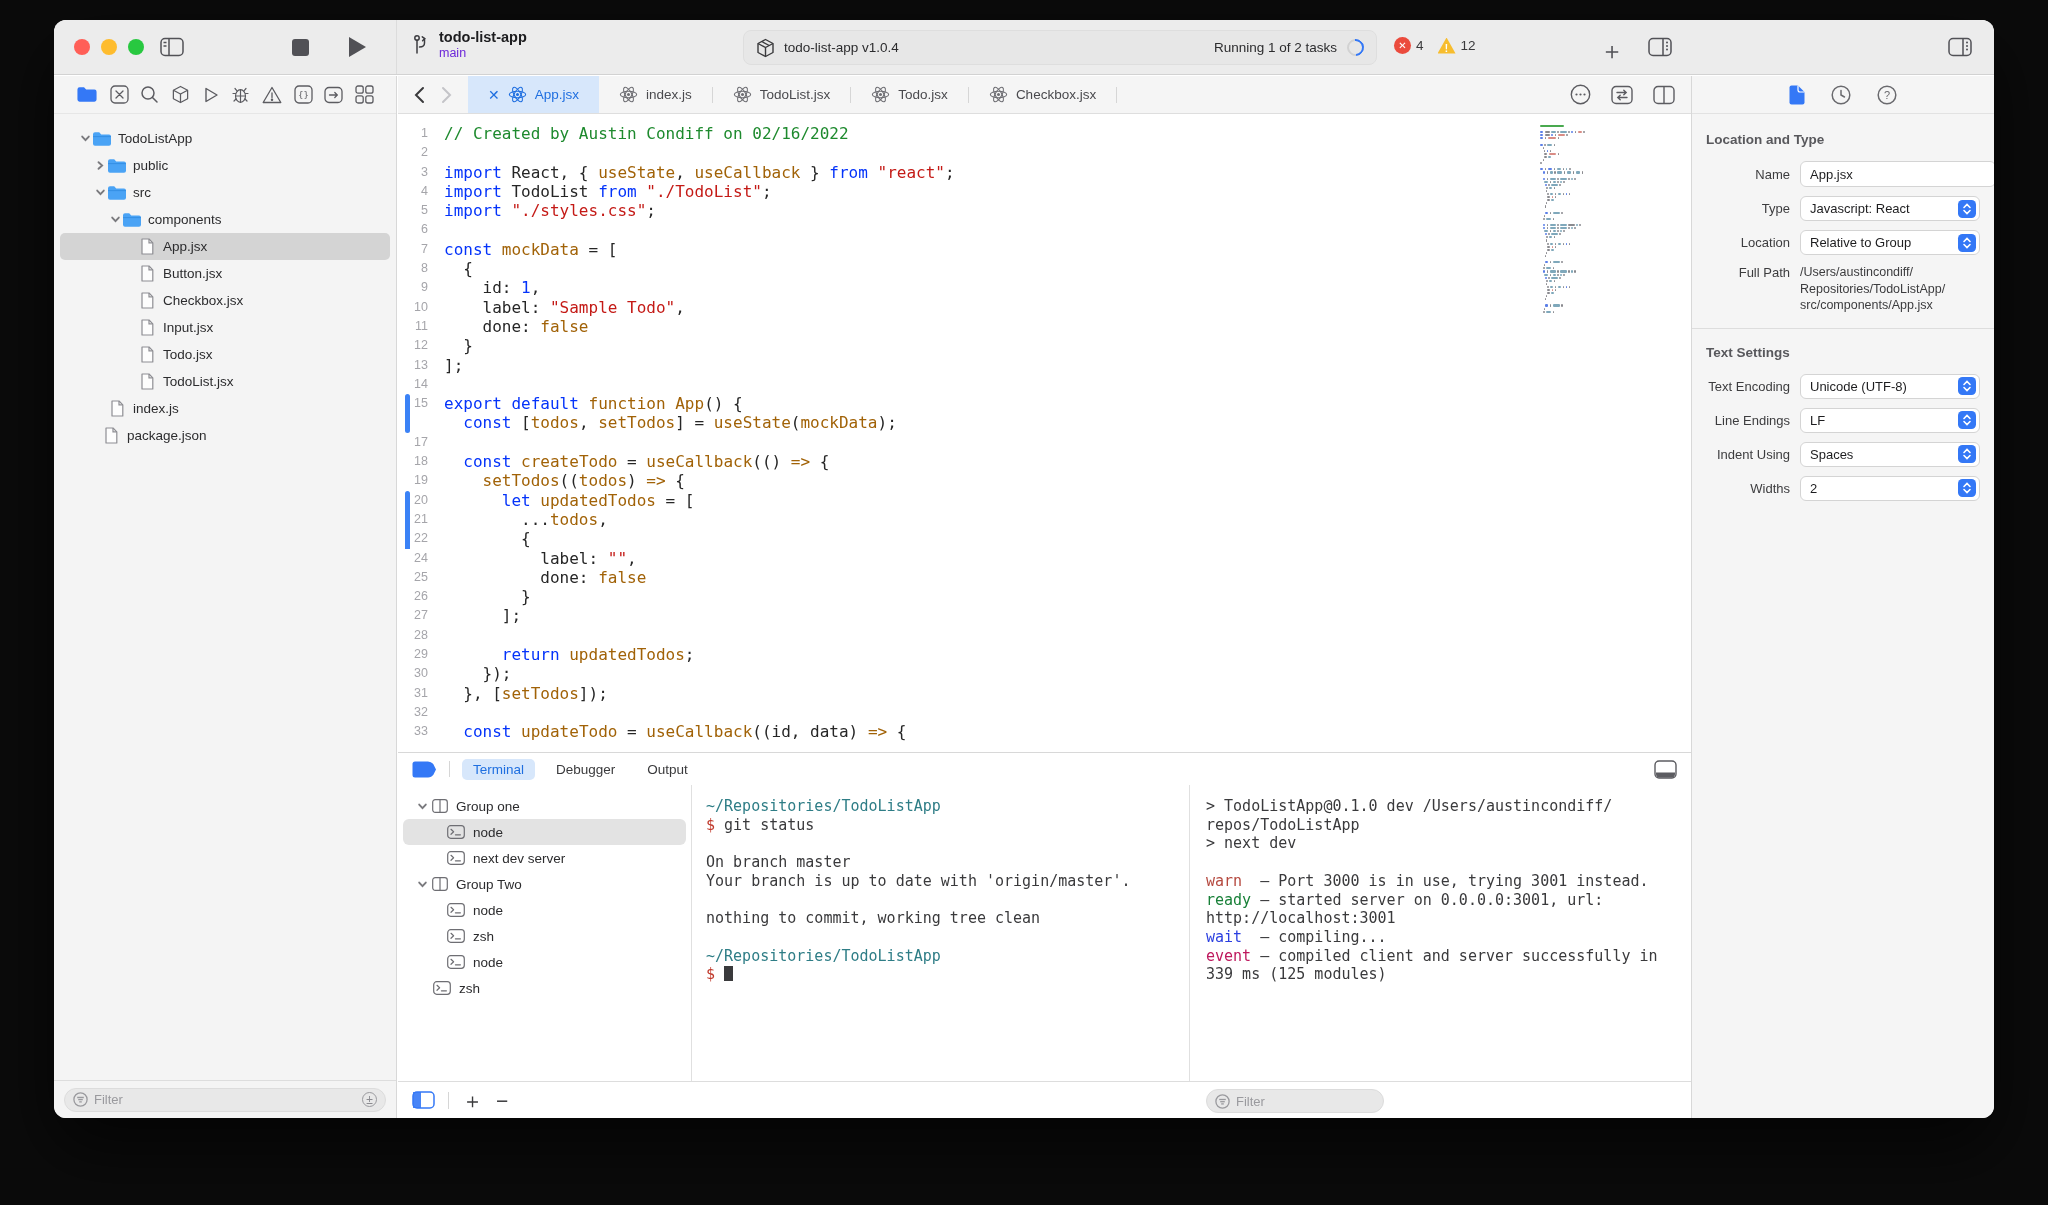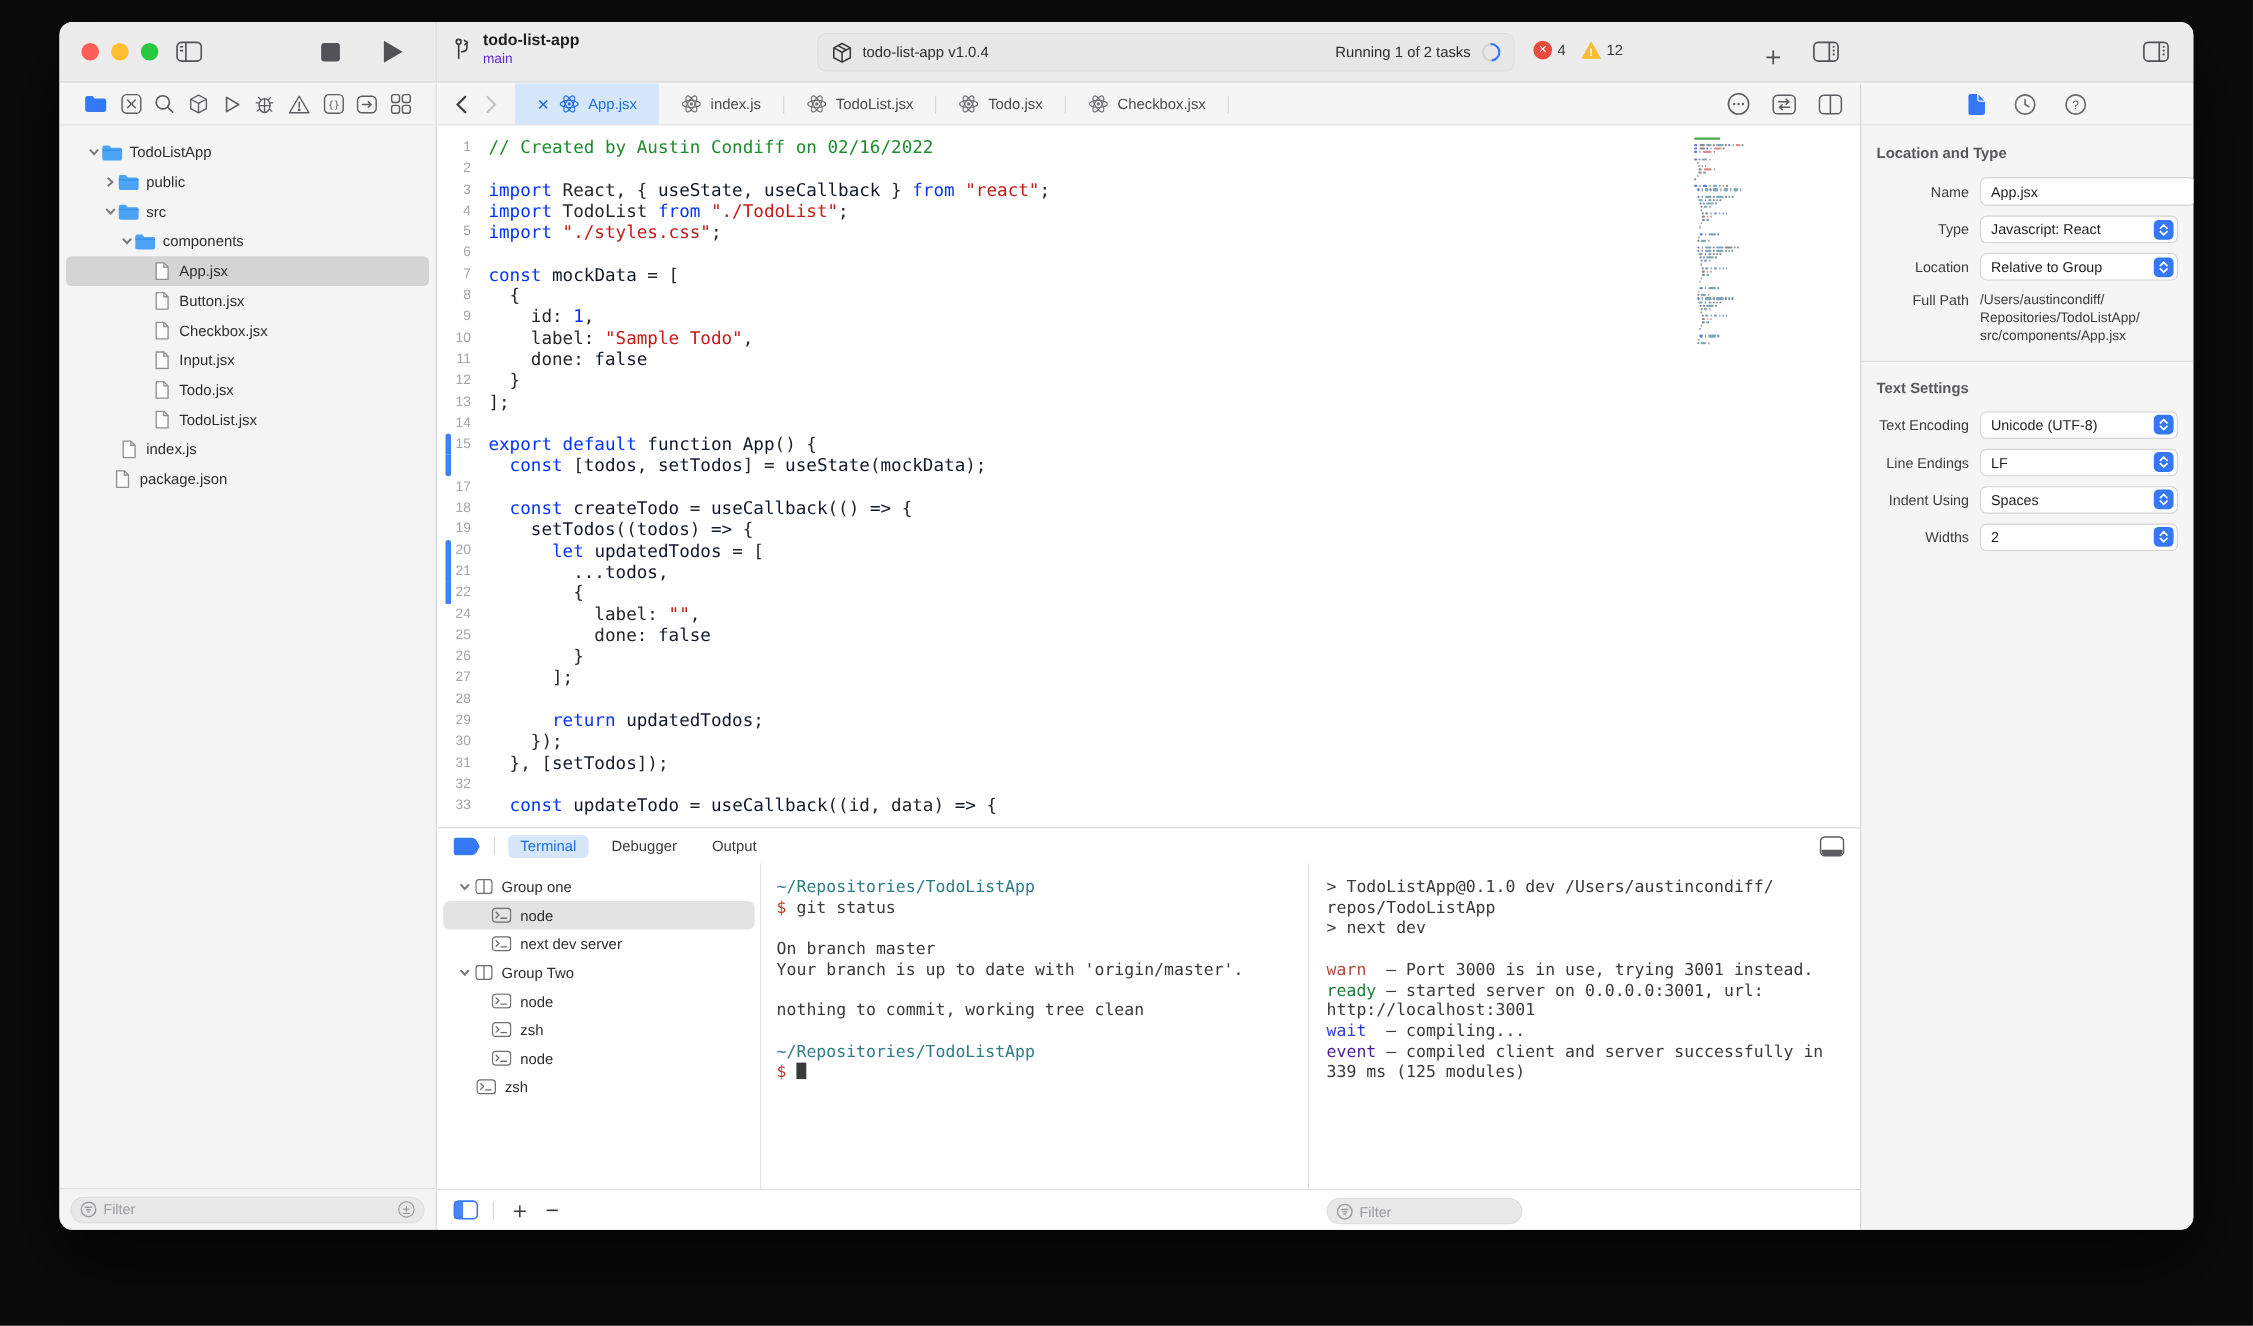--- a/index.html
+++ b/index.html
@@ -57,40 +57,40 @@
 
   
   .codearea { position:absolute; top:39px; left:0; right:0; height:638px; overflow:hidden; background:#fff; }
   .code-lines { padding-top:9px; font-family:"DejaVu Sans Mono","Liberation Mono",monospace; font-size:16px; }
   .code-row { height:19.3px; display:flex; position:relative; white-space:pre; }
   .lnum { width:46px; text-align:right; padding-right:16px; color:#a5a5aa; font-size:12.5px; line-height:19.3px; flex:none; font-family:"Liberation Sans",sans-serif; }
   .ltext { line-height:19.3px; }
   .chbar { position:absolute; left:7px; top:0; bottom:0; width:5px; background:#3b82f6; }
   .ch-start { border-radius:3px 3px 0 0; }
   .ch-end { border-radius:0 0 3px 3px; }
-  .tok-c{color:#1e8a2e} .tok-k{color:#0433fa} .tok-t{color:#0f172a} .tok-s{color:#c41a16} .tok-n{color:#0433fa} .tok-p{color:#262626}
+  .tok-c{color:#1e8a2e} .tok-k{color:#0433fa} .tok-t{color:#a16207} .tok-s{color:#c41a16} .tok-n{color:#0433fa} .tok-p{color:#262626}
   .minimap { position:absolute; top:10px; right:95px; width:56px; }
   .mm-row { height:2.1px; margin-bottom:1px; display:flex; }
   .mm-row span { height:100%; border-radius:1px; margin-right:1.5px; }
 
   
   .panel-header { position:absolute; bottom:333px; height:33px; left:0; right:0; border-top:1px solid #d8d8d8; background:#fff; display:flex; align-items:center; padding:0 14px; gap:12px; }
   .ph-sep { width:1px; height:16px; background:#d6d6d6; }
   .ptab { font-size:13.5px; color:#3a3a3c; padding:3px 11px; border-radius:5px; }
   .ptab.active { background:#d7e7fb; color:#1f6fe0; }
   .panel-header-right { margin-left:auto; color:#5c5c61; }
   .panel-content { position:absolute; bottom:37px; height:296px; left:0; right:0; display:flex; background:#fff; }
   .term-list { width:294px; border-right:1px solid #e0e0e0; padding-top:8px; }
   .tl-row { height:26px; display:flex; align-items:center; font-size:13.5px; color:#2c2c2e; margin:0 5px; border-radius:6px; }
   .tl-row.selected { background:#e3e3e3; }
   .term-mid { width:498px; border-right:1px solid #e0e0e0; padding:12px 0 0 14px; overflow:hidden; }
   .term-right { flex:1; padding:12px 0 0 16px; overflow:hidden; }
   .term { font-family:"DejaVu Sans Mono","Liberation Mono",monospace; font-size:15px; line-height:18.7px; white-space:pre; }
   .tm-path{color:#2e7d86} .tm-prompt{color:#c0392b} .tm-plain{color:#3a3a3c}
-  .tm-warn{color:#b5493f} .tm-ready{color:#188038} .tm-wait{color:#2b3fe0} .tm-event{color:#4c1d95}
+  .tm-warn{color:#b5493f} .tm-ready{color:#188038} .tm-wait{color:#2b3fe0} .tm-event{color:#be185d}
   .tm-cursor{display:inline-block;width:9px;height:15px;background:#3a3a3c;vertical-align:-2px;}
 
   .center-bottombar { position:absolute; bottom:0; height:37px; left:0; right:0; border-top:1px solid #ddd; background:#fff; display:flex; align-items:center; padding:0 14px; gap:13px; }
   .bb-sep { width:1px; height:17px; background:#d6d6d6; }
   .bb-glyph { font-size:21px; color:#3a3a3c; font-weight:300; line-height:1; }
   .bb-filter { position:absolute; left:808px; top:7px; width:178px; }
 
   
   .insp-toolbar { height:38px; border-bottom:1px solid #e2e2e2; display:flex; align-items:center; justify-content:center; gap:26px; color:#6a6a6e; }
   .insp-body { padding:18px 14px 0 14px; }

